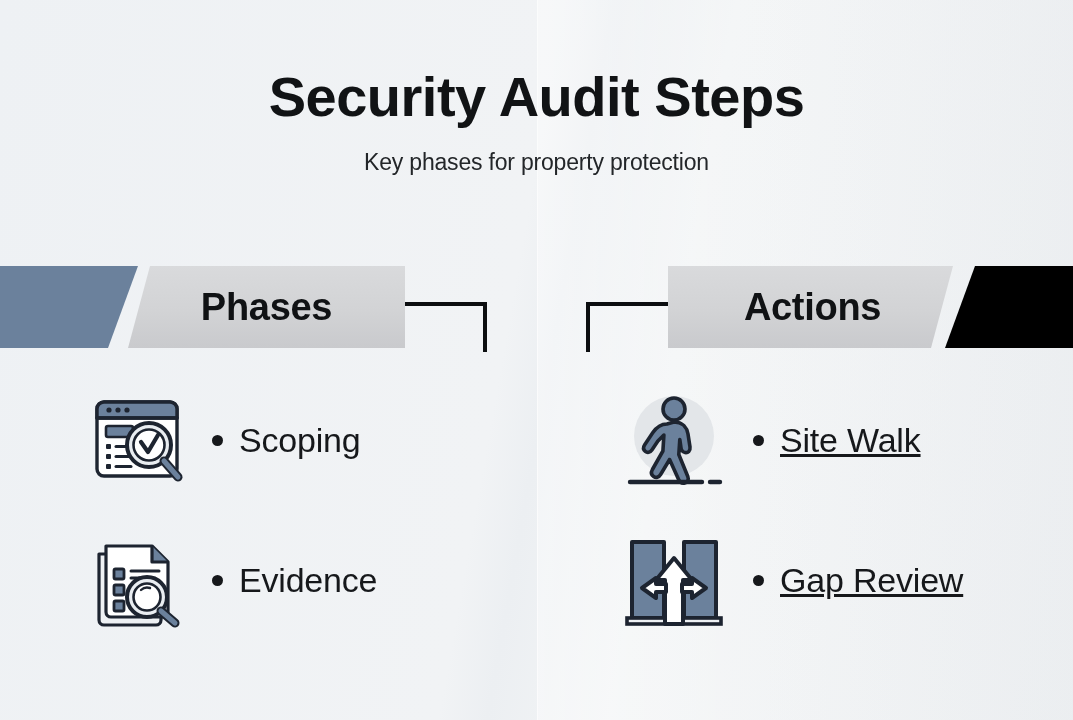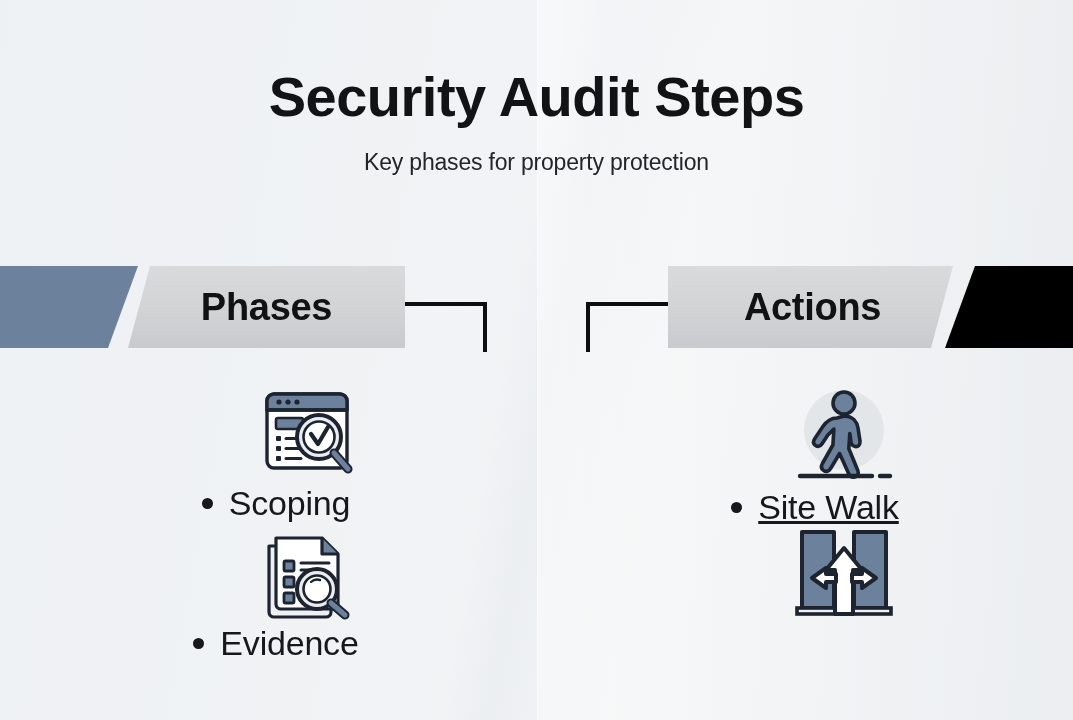--- a/index.html
+++ b/index.html
@@ -141,21 +141,20 @@
   .col-left  { left: 0; }
   .col-right { left: 537px; }
 
   .item {
     position: absolute;
     left: 0;
     width: 536px;
     height: 120px;
     display: flex;
     align-items: center;
-    flex-direction: column;
   }
   .item.row1 { top: 0; }
   .item.row2 { top: 140px; }
 
   .icon-box {
     width: 118px;
     margin-left: 78px;
     display: flex;
     align-items: center;
     justify-content: center;
@@ -317,16 +316,20 @@
           <g fill="#6b819c" stroke="#1d2430" stroke-width="4" stroke-linejoin="round">
             <rect x="10" y="12" width="32" height="76"></rect>
             <rect x="62" y="12" width="32" height="76"></rect>
           </g>
           <rect x="5" y="88" width="94" height="6" fill="#eef1f4" stroke="#1d2430" stroke-width="3.6"></rect>
           <path d="M52 28 L70 50 H61 V94 H43 V50 H34 Z" fill="#ffffff" stroke="#1d2430" stroke-width="4" stroke-linejoin="round"></path>
           <path d="M34 48 L20 58 L34 68 V62 H44 V54 H34 Z" fill="#ffffff" stroke="#1d2430" stroke-width="4" stroke-linejoin="round"></path>
           <path d="M70 48 L84 58 L70 68 V62 H60 V54 H70 Z" fill="#ffffff" stroke="#1d2430" stroke-width="4" stroke-linejoin="round"></path>
         </svg>
       </div>
+      <div class="label">
+        <span class="bullet"></span>
+        <span>Gap Review</span>
+      </div>
     </div>
   </div>
 
 </div>
 
 </body></html>

